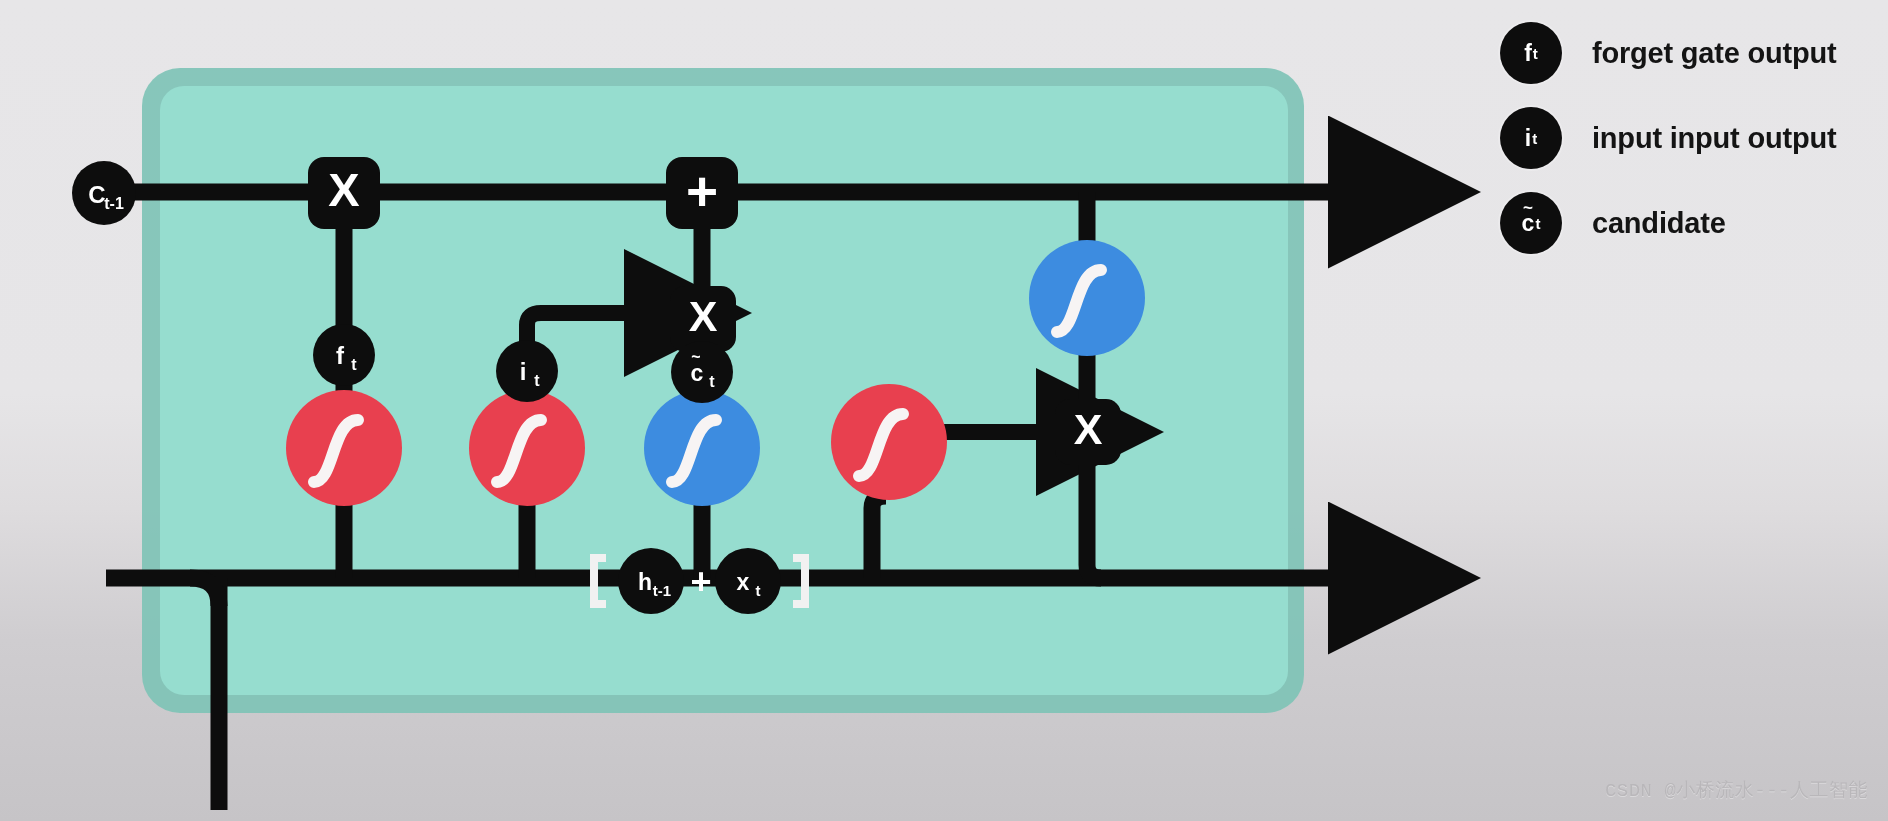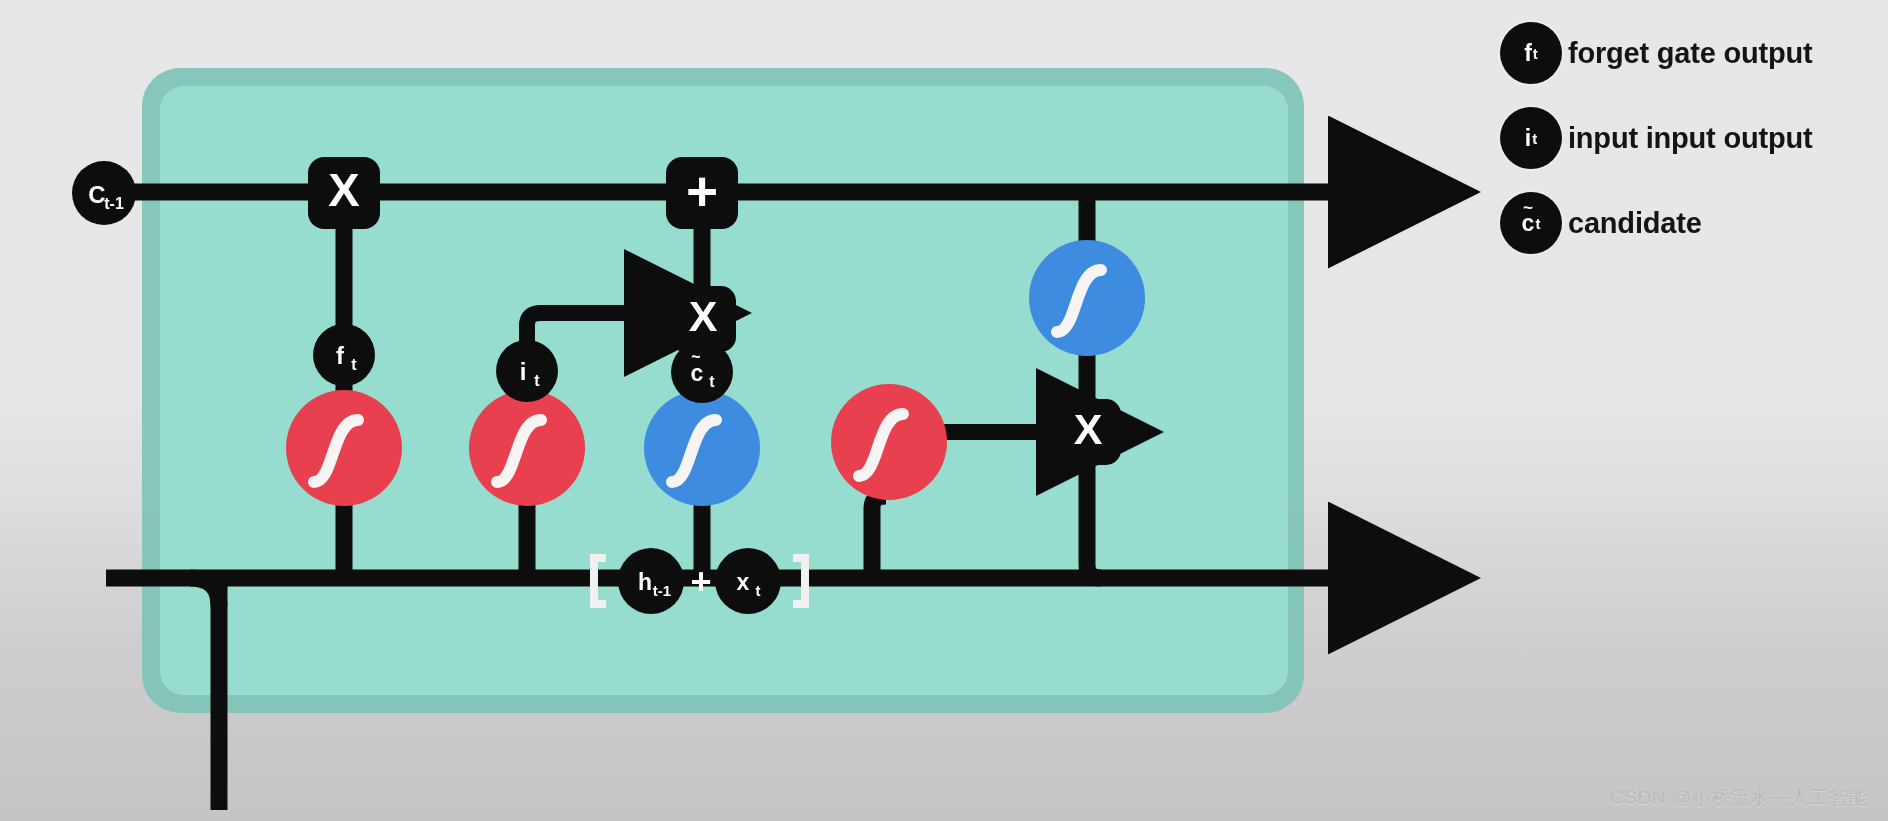--- a/index.html
+++ b/index.html
@@ -67,36 +67,37 @@
   }
   .legend-badge .tilde-wrap .tilde {
     position: absolute;
     top: -13px;
     left: 50%;
     transform: translateX(-50%);
     font-size: 17px;
     line-height: 1;
   }
   .legend-label {
-    margin-left: 6px;
+    margin-left: 30px;
     font-size: 29px;
     font-weight: bold;
     color: #141414;
     white-space: nowrap;
     letter-spacing: -0.2px;
   }
   .watermark {
     position: absolute;
     right: 20px;
-    bottom: 10px;
+    bottom: 18px;
     font-size: 19px;
     color: #b9b7ba;
     letter-spacing: 0.5px;
     text-shadow: 0 1px 0 rgba(255,255,255,0.35);
     white-space: nowrap;
+    font-family: Liberation Mono, monospace;
   }
   svg text {
     font-family: "Liberation Sans", sans-serif;
     font-weight: bold;
     fill: #ffffff;
   }
 </style>
 </head>
 <body>
 

